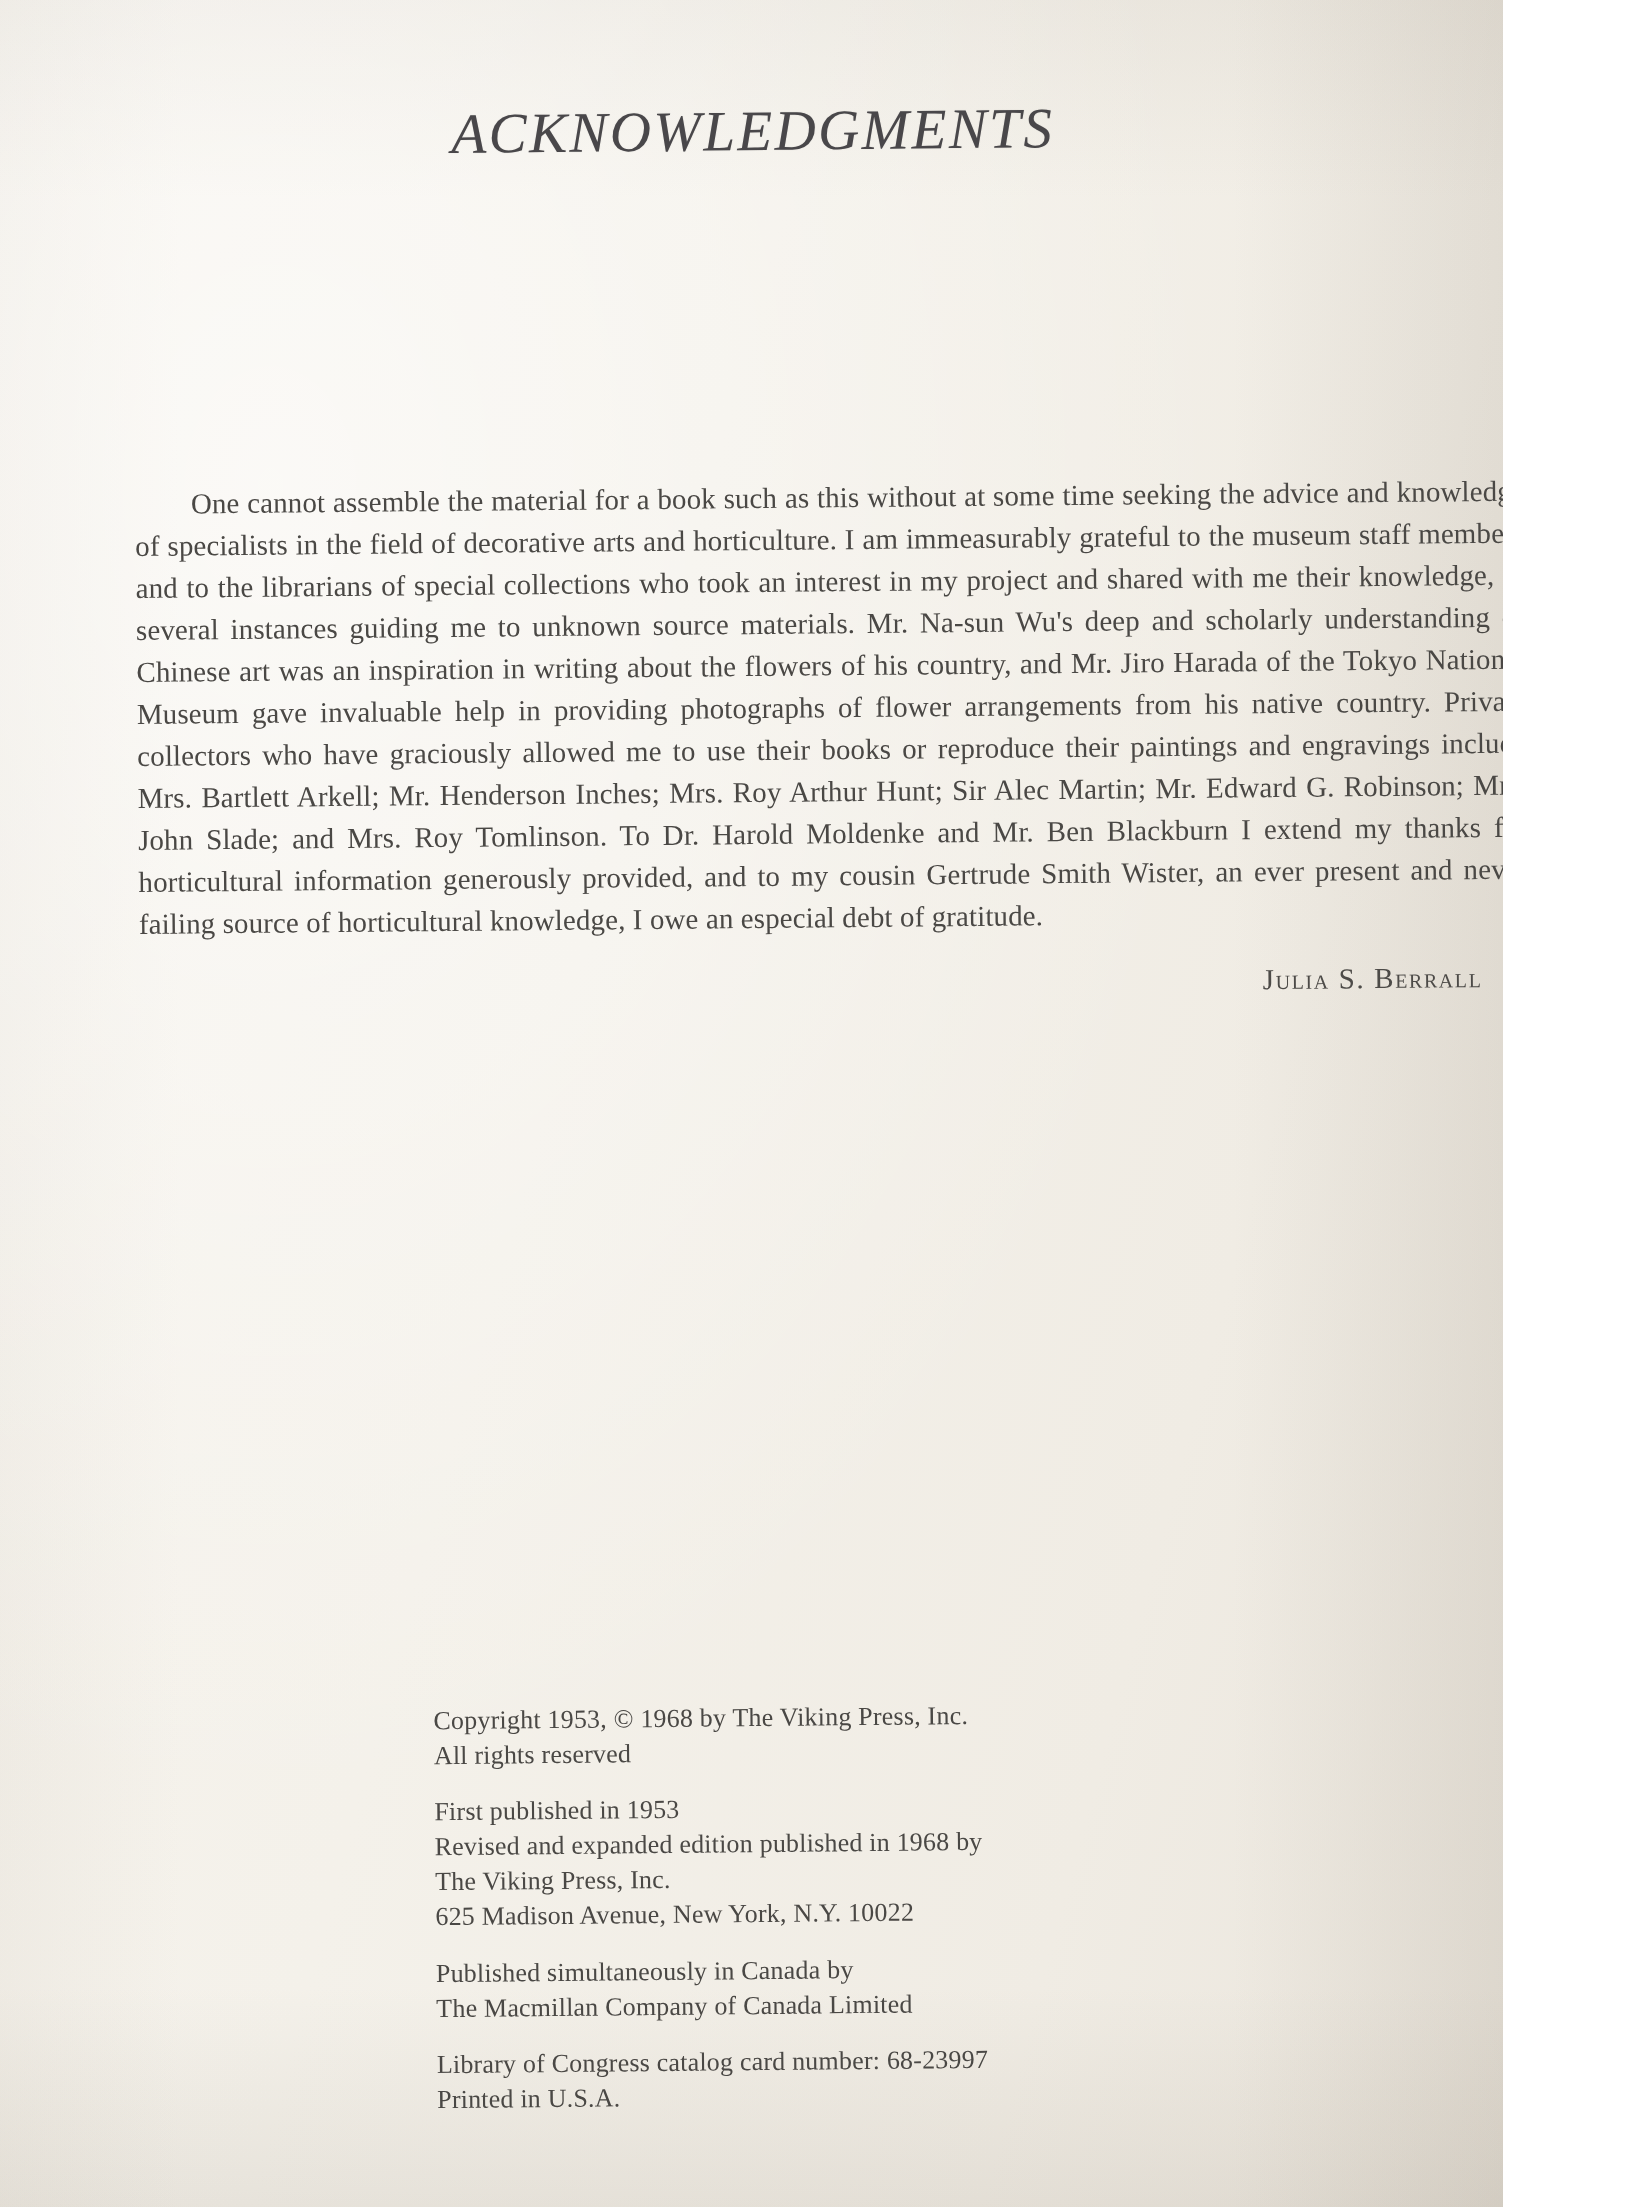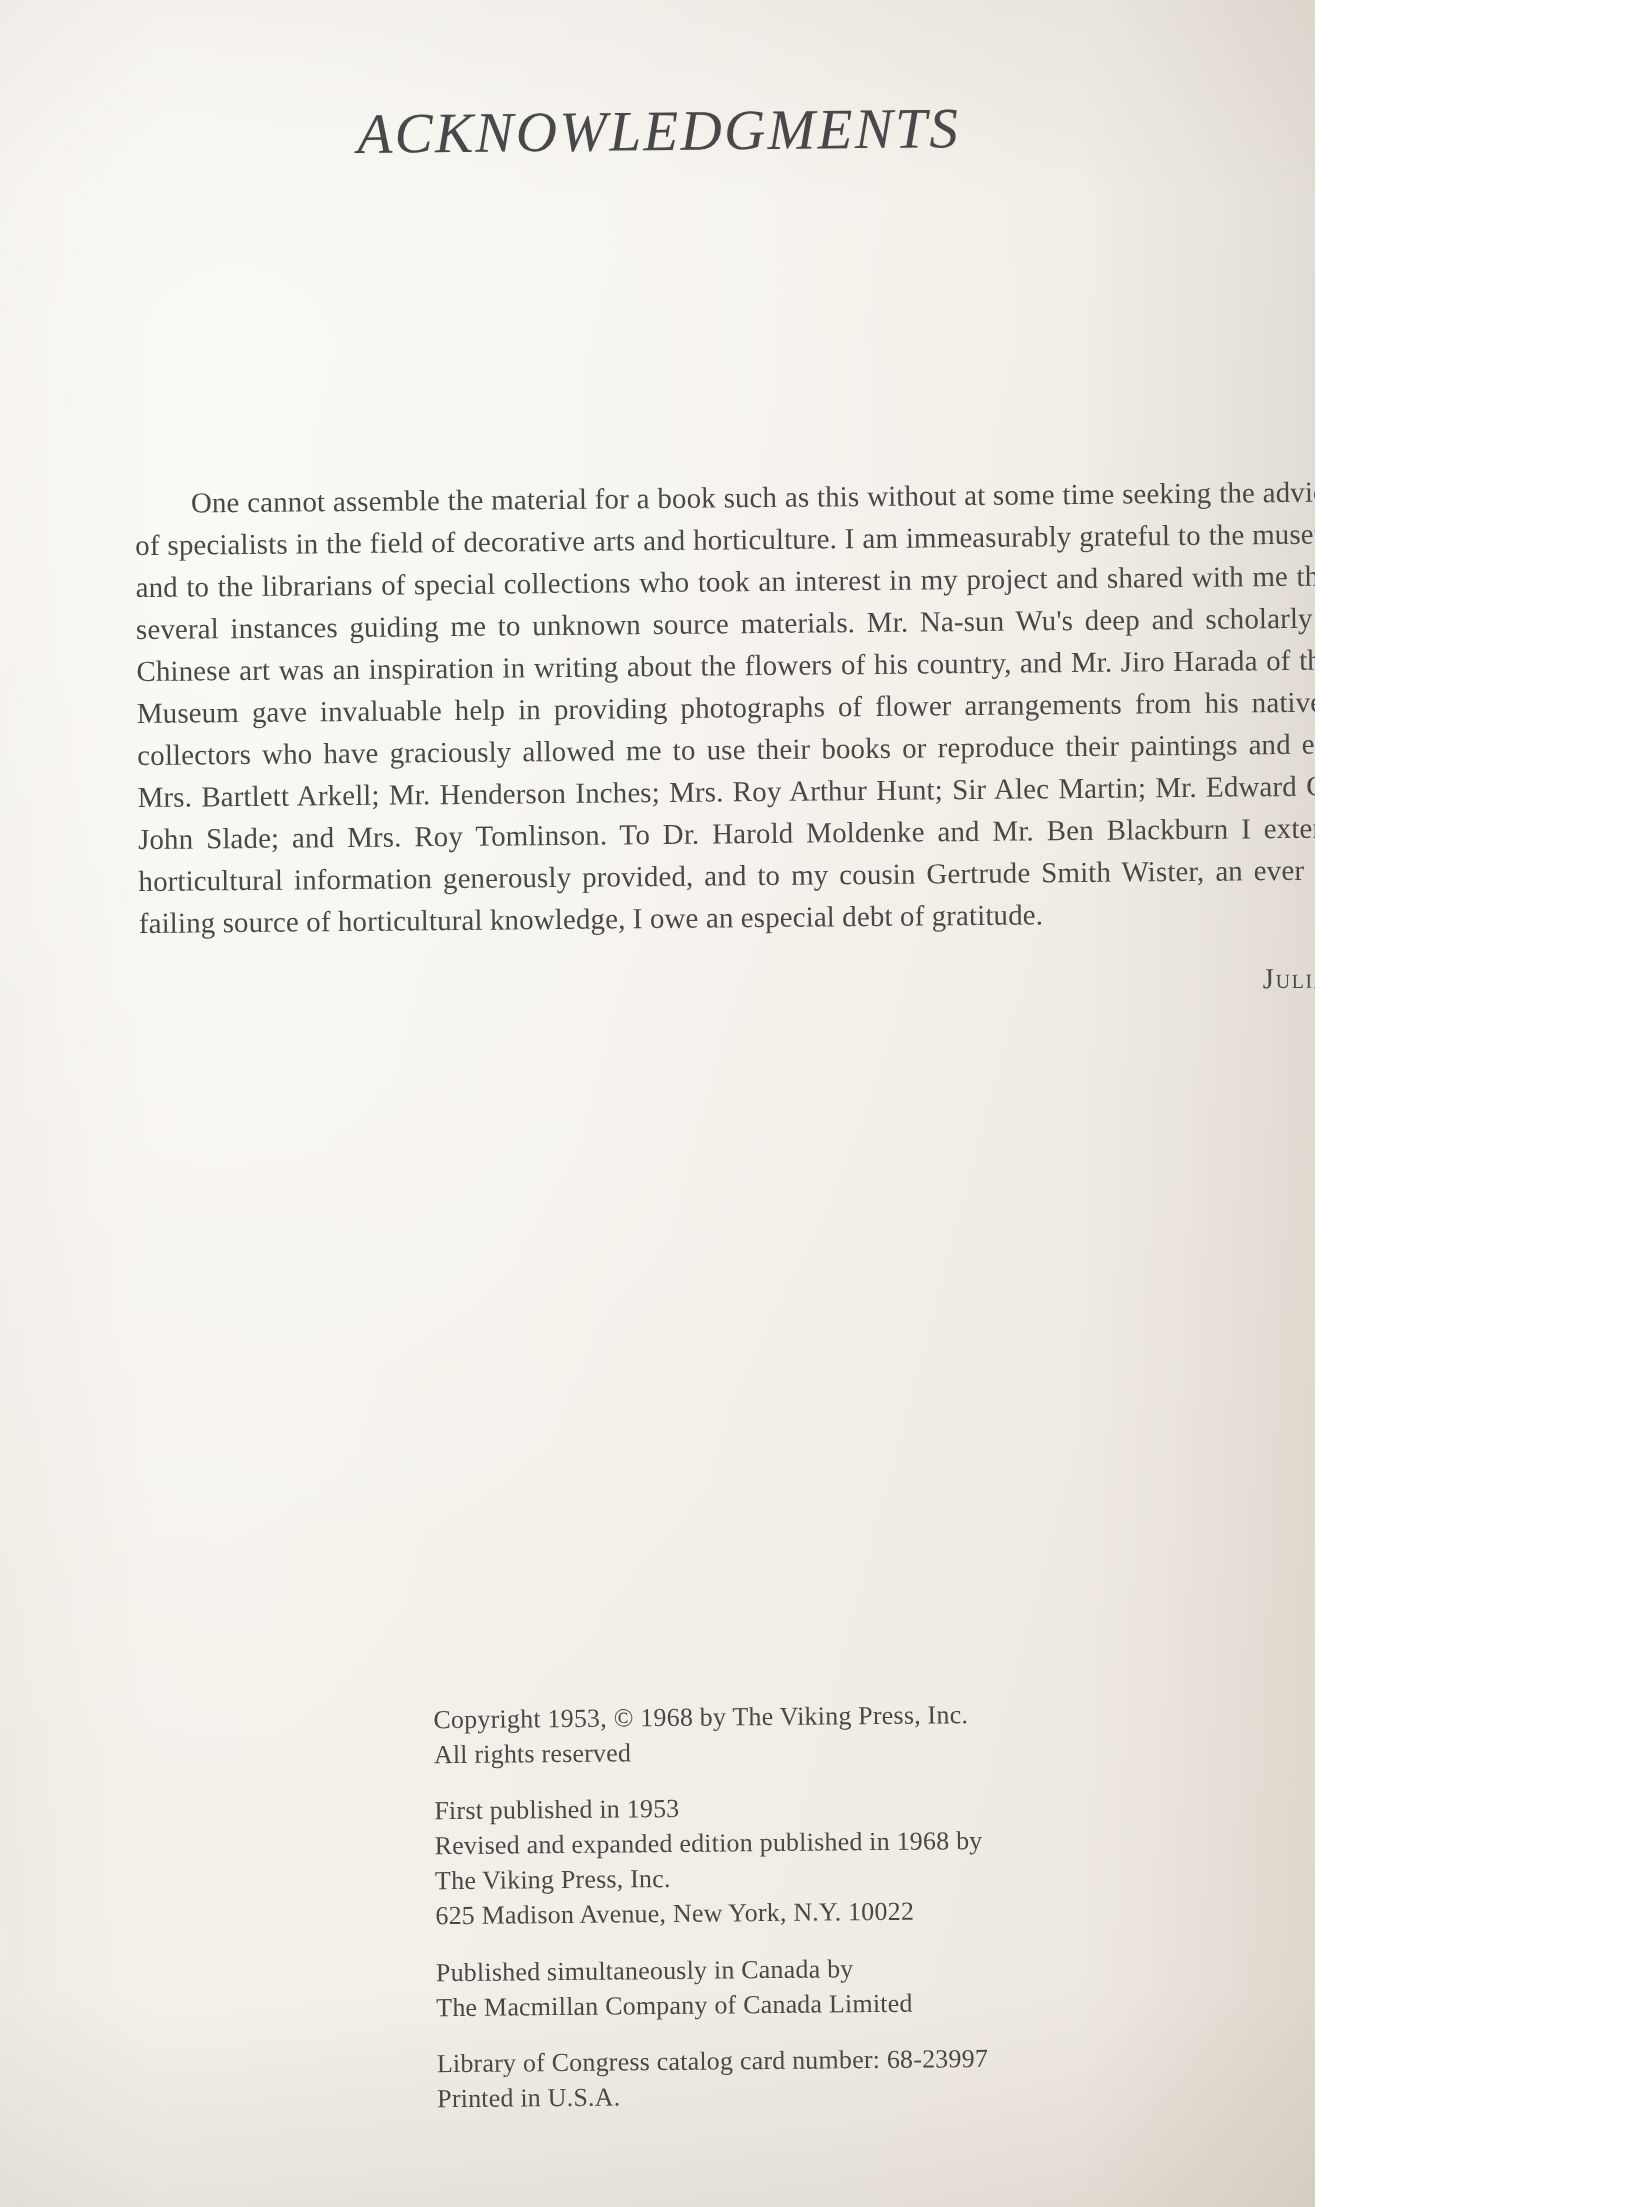--- a/index.html
+++ b/index.html
@@ -2,21 +2,21 @@
 <html><head>
 <meta charset="utf-8">
 <style>
   html, body {
     margin: 0;
     padding: 0;
     background: #ffffff;
   }
   .page {
     position: relative;
-    width: 1315px;
+    width: 1503px;
     height: 2208px;
     background: linear-gradient(105deg, #f7f4ee 0%, #f4f1ea 40%, #f0ece4 75%, #eae5dc 100%);
     overflow: hidden;
     font-family: "Liberation Serif", serif;
     color: #3d3b38;
   }
   
   .page::before {
     content: "";
     position: absolute;

